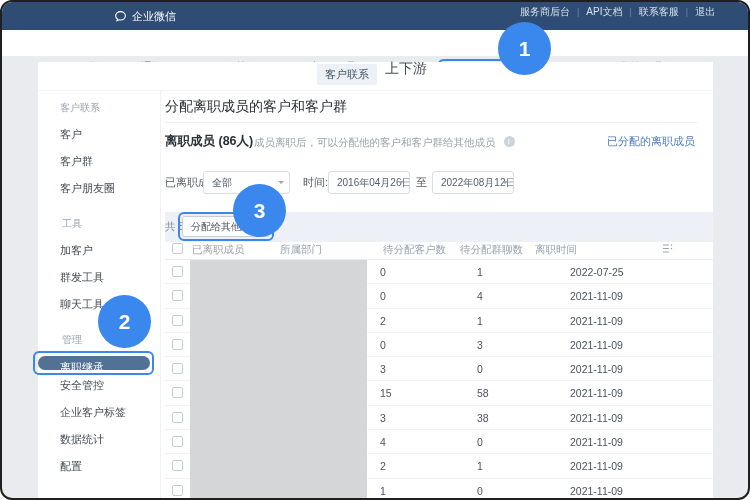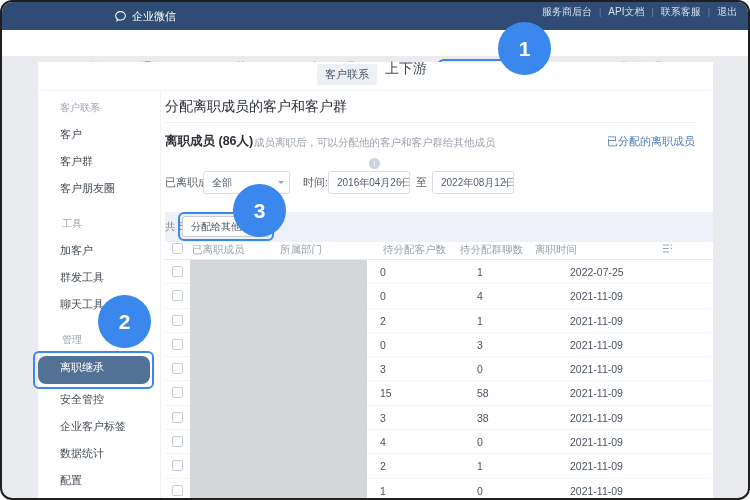--- a/index.html
+++ b/index.html
@@ -7,21 +7,21 @@
     --link:#4a7bbd; --bar-bg:#edf1f7; --redaction:#d5d6d8; --nav-active:#2c4a6e;
   }
   *{box-sizing:border-box;margin:0;padding:0;}
   body{background:#fff;font-family:"Liberation Sans","DejaVu Sans",sans-serif;}
   .frame{position:relative;width:750px;height:500px;border:2px solid #1f1f1f;border-radius:12px;
     overflow:hidden;background:#e9ebee;}
   
   .topbar{position:absolute;left:0;top:0;width:750px;height:28px;background:var(--topbar);}
   .logo{position:absolute;left:112px;top:0;height:28px;display:flex;align-items:center;gap:5px;
     color:#fff;font-size:11px;}
-  .toplinks{position:absolute;left:540px;top:0;height:20px;display:flex;align-items:center;gap:7px;
+  .toplinks{position:absolute;left:518px;top:0;height:20px;display:flex;align-items:center;gap:7px;
     color:#d7e0ec;font-size:10px;}
   .toplinks .sep{color:#6b85a8;font-size:9px;}
   .toplinks span[data-interactable="true"]{cursor:pointer;}
   
   .navbar{position:absolute;left:0;top:28px;width:750px;height:27px;background:#fff;
     border-bottom:1px solid #ebecee;}
   .nav-item{position:absolute;top:31px;height:13px;line-height:13px;transform:translateX(-50%);
     font-size:11.5px;color:#5c7190;white-space:nowrap;cursor:pointer;}
   .nav-item.active{color:var(--nav-active);font-weight:700;}
   .nav-item.active::after{content:'';position:absolute;left:1px;right:1px;bottom:-5px;height:2px;
@@ -39,28 +39,28 @@
   .tab-plain{position:absolute;left:383px;top:56px;height:21px;line-height:21px;font-size:14px;
     color:#454c56;cursor:pointer;}
   .tabs-divider{position:absolute;left:36px;top:88px;width:675px;height:1px;background:#f3f4f6;}
   .side-divider{position:absolute;left:158px;top:88px;width:1px;height:412px;background:#f0f2f4;}
   
   .sidebar{position:absolute;left:36px;top:92px;width:120px;}
   .side-head{height:27px;line-height:27px;padding-left:22px;font-size:10px;color:#9aa3ad;}
   .side-head.gap{margin-top:8px;padding-left:24px;}
   .side-item{height:27px;line-height:27px;padding-left:22px;font-size:11px;color:#454c55;cursor:pointer;
     white-space:nowrap;}
-  .side-item.selected{height:28px;line-height:22px;margin:2.5px 8px 2.5px 0;background:var(--sidebar-selected);
+  .side-item.selected{height:14px;line-height:22px;margin:2.5px 8px 2.5px 0;background:var(--sidebar-selected);
     color:#fff;border-radius:8px;}
   
   .page-title{position:absolute;left:163px;top:96px;font-size:14px;font-weight:400;color:#2b2f36;}
   .hdr-divider{position:absolute;left:163px;top:120px;width:532px;height:1px;background:#eef0f3;}
   .section-title{position:absolute;left:163px;top:131px;font-size:12.5px;font-weight:700;color:#2b2f36;}
   .section-desc{position:absolute;left:252px;top:134px;font-size:10.5px;color:#9aa2ac;display:flex;
-    align-items:center;gap:8px;flex-direction:column;}
+    gap:8px;}
   .info-i{display:inline-block;width:11px;height:11px;border-radius:50%;background:#cdd3dc;color:#fff;
     font-size:8px;line-height:11px;text-align:center;font-style:normal;}
   .assigned-link{position:absolute;right:53px;top:132px;font-size:11px;color:var(--link);cursor:pointer;}
   
   .flabel{position:absolute;top:169px;height:23px;line-height:23px;font-size:11px;color:#5a6066;}
   .select{position:absolute;top:169px;height:23px;border:1px solid #d8dce3;border-radius:3px;background:#fff;
     font-size:10px;color:#55606d;line-height:21px;padding:0 16px 0 8px;cursor:pointer;white-space:nowrap;
     overflow:hidden;}
   .caret{position:absolute;right:5px;top:9px;width:0;height:0;border:3.5px solid transparent;
     border-top-color:#a0a8b4;}

